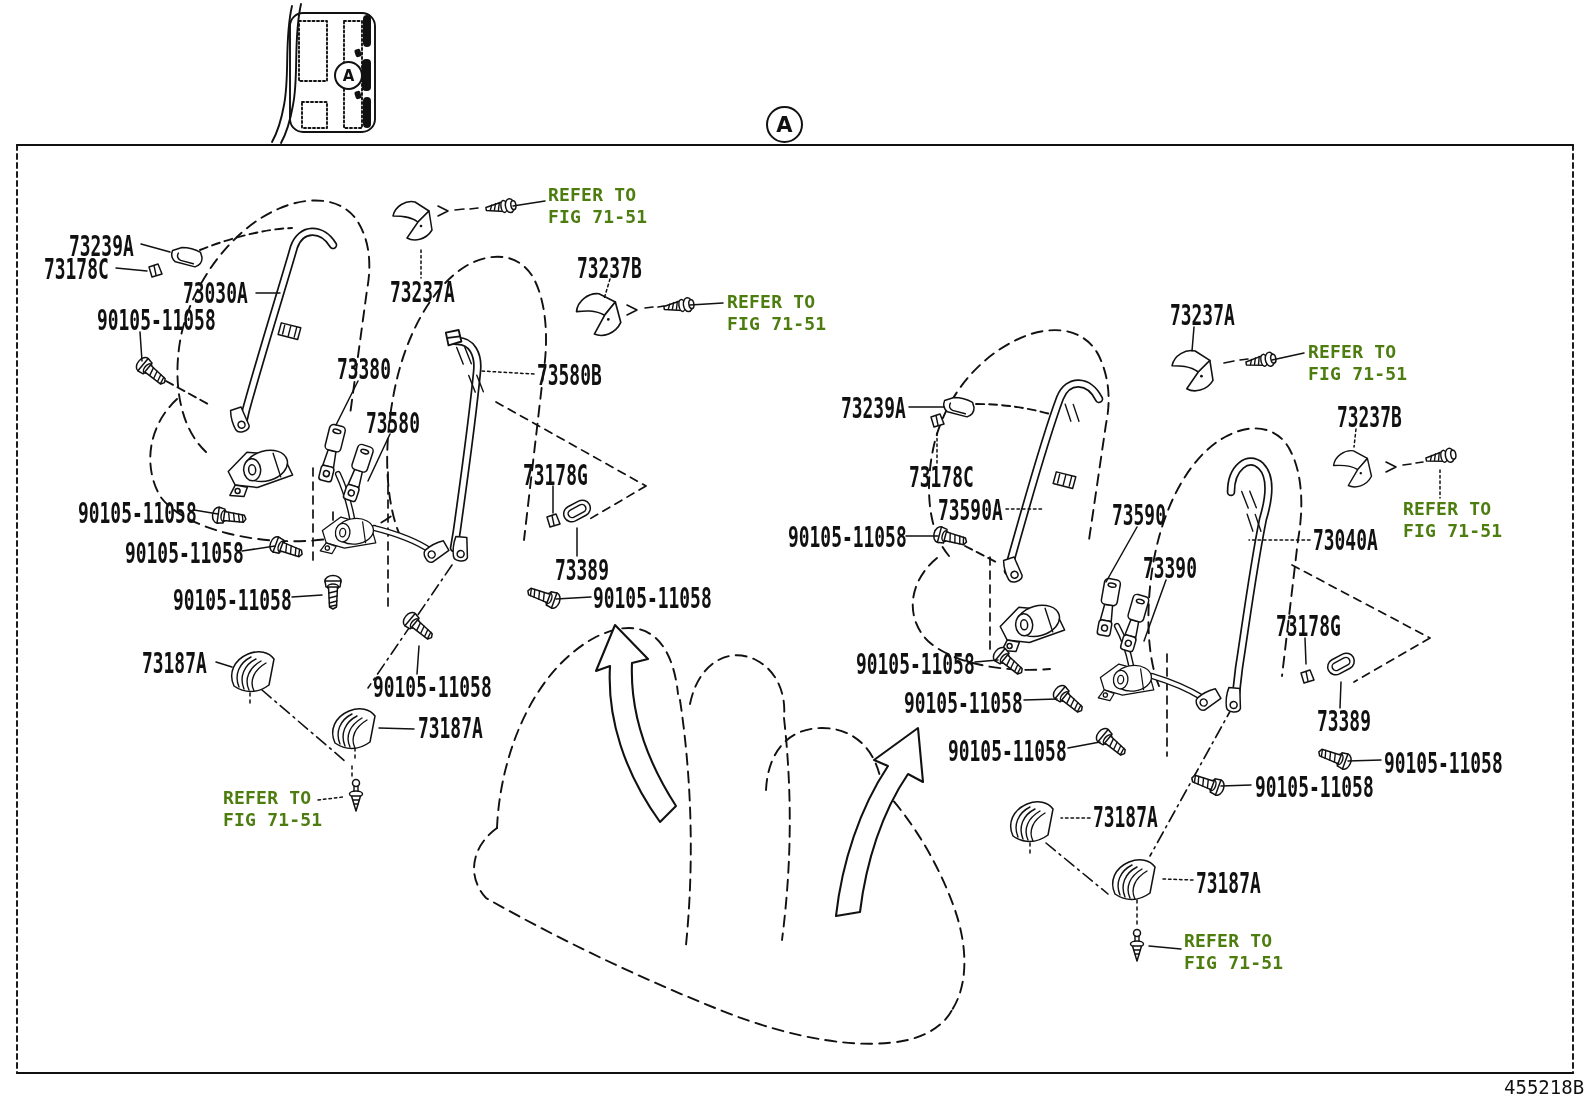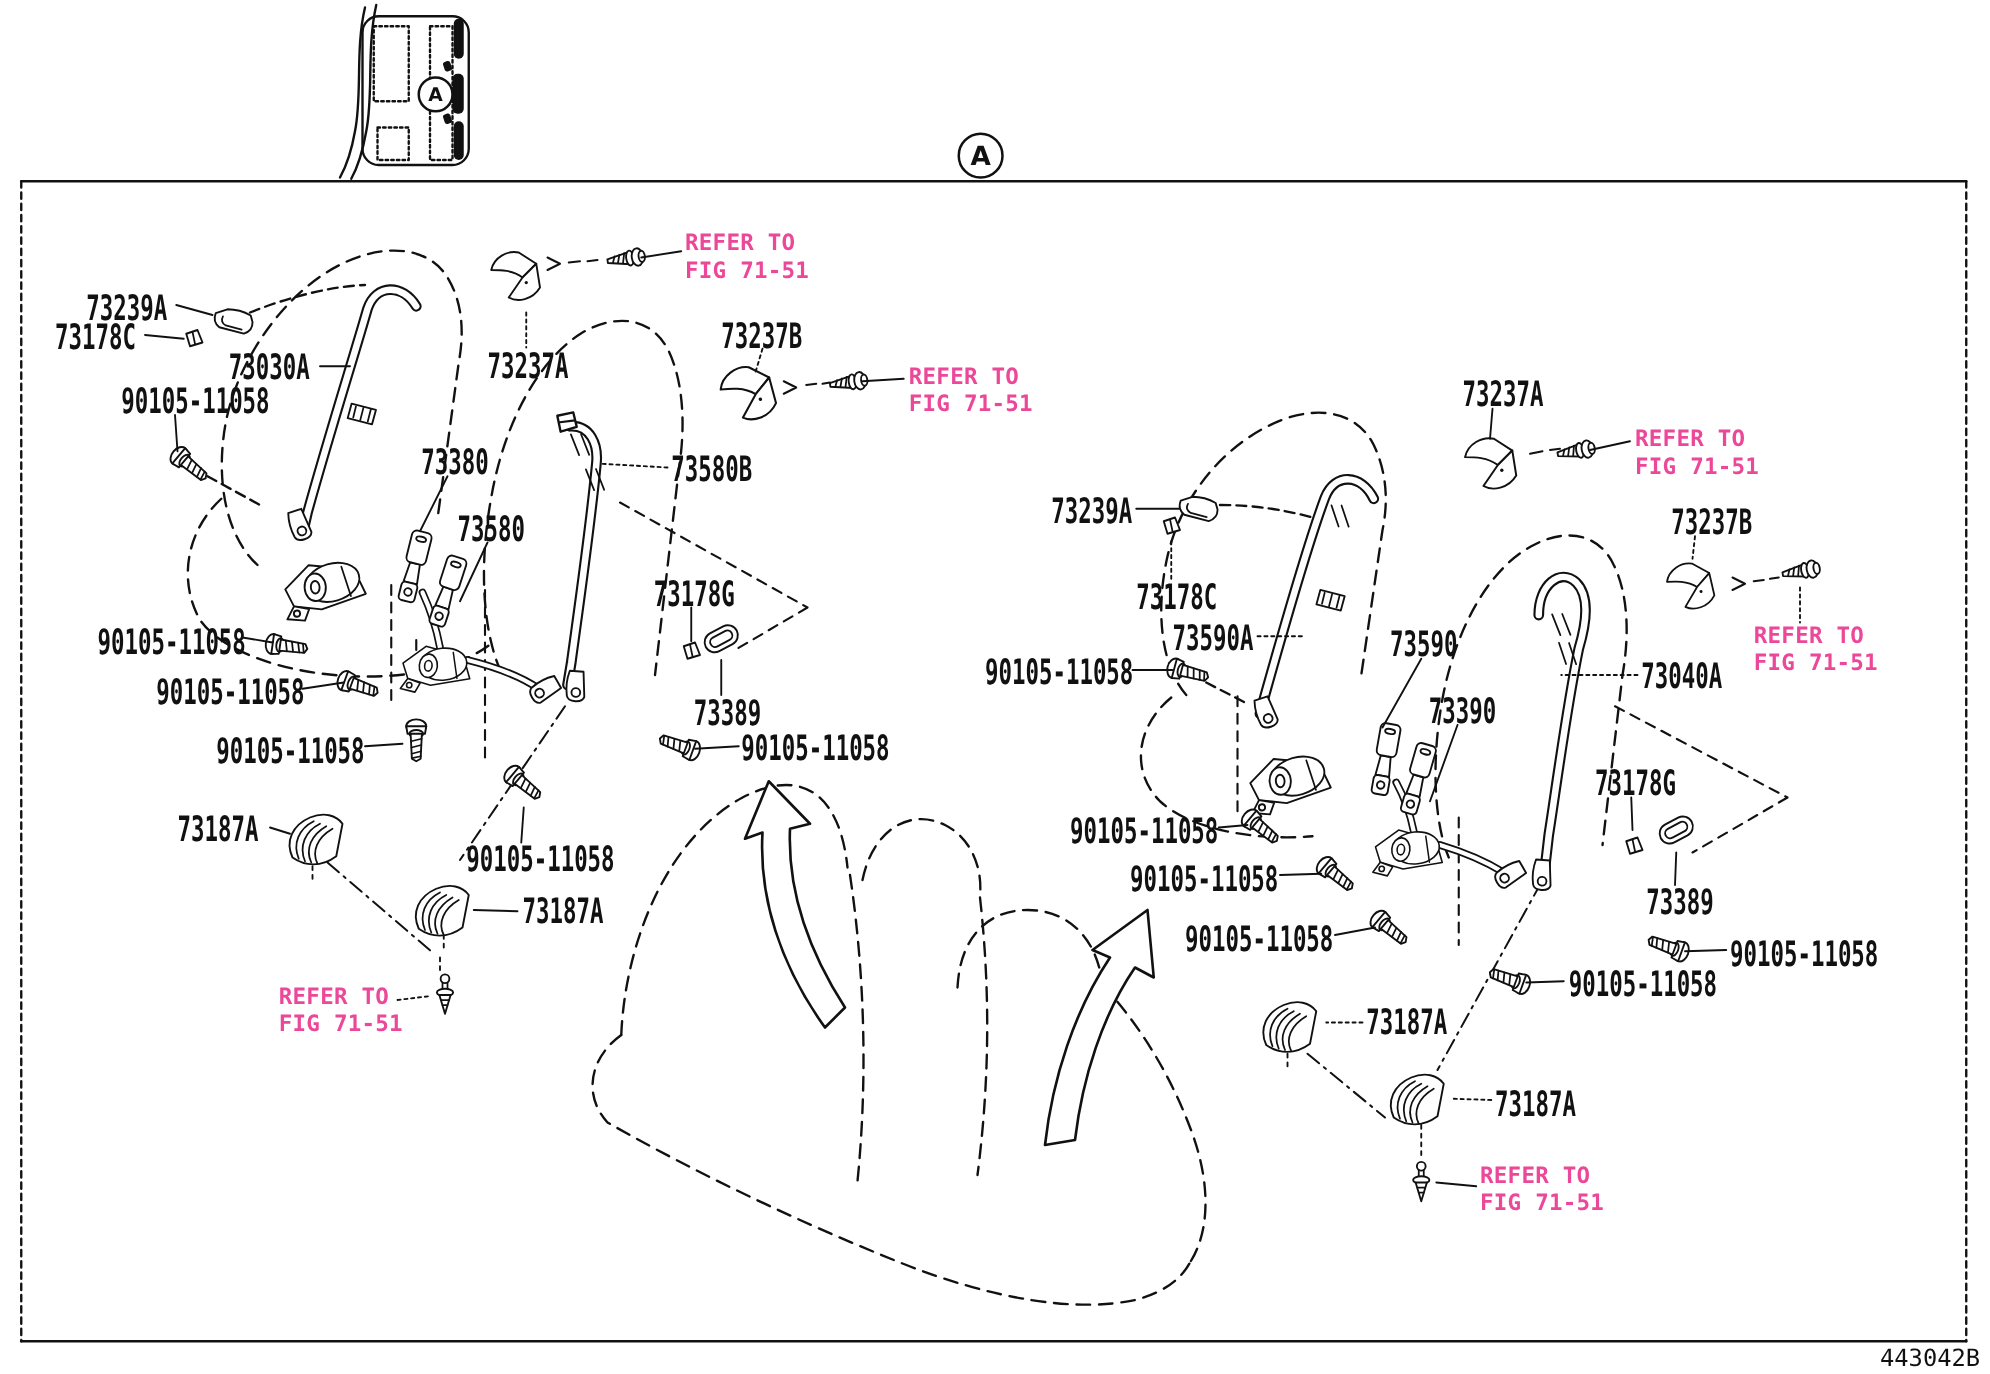--- a/index.html
+++ b/index.html
@@ -20,21 +20,21 @@
   .strap-o{fill:none;stroke:#111;stroke-width:6.2}
   .strap-i{fill:none;stroke:#fff;stroke-width:3.4}
   .sym{stroke:#111;stroke-width:1.5;fill:#fff;stroke-linejoin:round;stroke-linecap:round}
   .sym-ln{stroke:#111;stroke-width:1.4;fill:none;stroke-linecap:round}
   .arrow{fill:#fff;stroke:#111;stroke-width:2.1;stroke-linejoin:round}
   .blob{fill:#111;stroke:none}
   
   .plabel{position:absolute;font:700 28px/33px "DejaVu Sans Mono",monospace;
           transform:scaleX(0.64);transform-origin:0 0;white-space:pre;color:#111}
   .pnote{position:absolute;font:700 18px/22px "DejaVu Sans Mono",monospace;
-         white-space:pre;color:#ec4899;letter-spacing:.2px}
+         white-space:pre;color:#4d7c0f;letter-spacing:.2px}
   .figcode{position:absolute;font:400 19px/22px "DejaVu Sans Mono",monospace;color:#111}
   .marker{position:absolute;border:2.3px solid #111;border-radius:50%;background:#fff;
           display:flex;align-items:center;justify-content:center;
           font-family:"DejaVu Sans",sans-serif;font-weight:700;color:#111}
   .marker-main{left:766px;top:106px;width:33px;height:33px;font-size:21px}
   .marker-inset{left:334px;top:61px;width:25px;height:25px;font-size:15px}
 </style>
 </head>
 <body>
 
@@ -321,15 +321,15 @@
       <div class="pnote" style="left: 223px; top: 787px;">REFER TO
 FIG 71-51</div>
       <div class="pnote" style="left: 1308px; top: 341px;">REFER TO
 FIG 71-51</div>
       <div class="pnote" style="left: 1403px; top: 498px;">REFER TO
 FIG 71-51</div>
       <div class="pnote" style="left: 1184px; top: 930px;">REFER TO
 FIG 71-51</div>
     </div>
 
-<div class="figcode" style="left:1504px;top:1076px">443042B</div>
+<div class="figcode" style="left:1504px;top:1076px">455218B</div>
 
 </div>
 
 </body></html>

